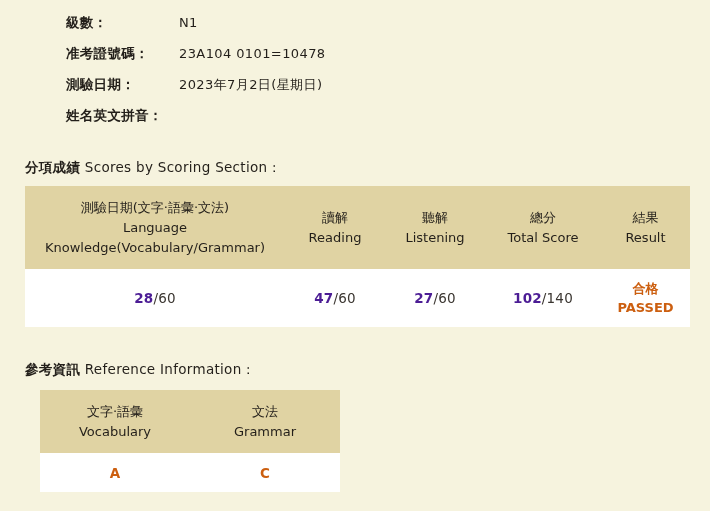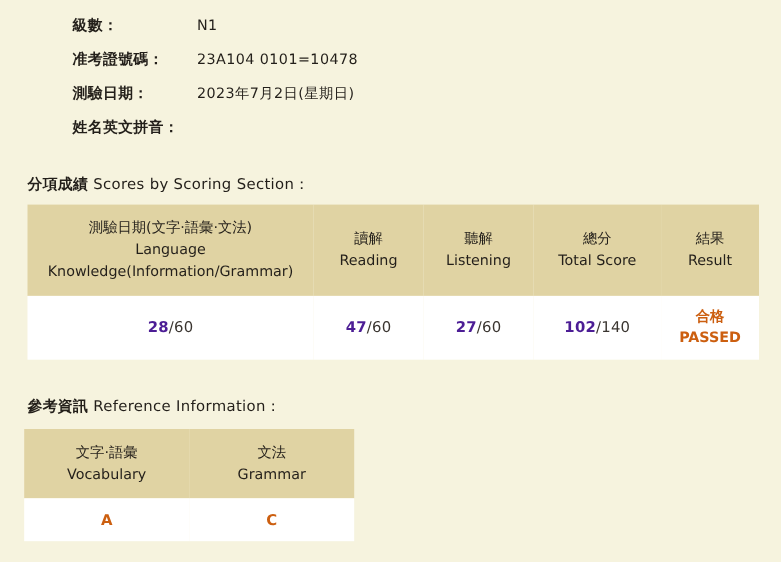--- a/index.html
+++ b/index.html
@@ -65,21 +65,21 @@
     position: absolute;
     border-collapse: collapse;
     table-layout: fixed;
   }
   #scores-table {
     left: 25px;
     top: 186px;
     width: 665px;
   }
   #reference-table {
-    left: 22px;
+    left: 40px;
     top: 390px;
     width: 300px;
   }
   .score-table thead th {
     background: #e0d3a3;
     font-weight: 400;
     font-size: 13px;
     line-height: 1.55;
     padding: 12px 4px 11px 4px;
     text-align: center;
@@ -189,21 +189,21 @@
       <col class="c-reading">
       <col class="c-listen">
       <col class="c-total">
       <col class="c-result">
     </colgroup>
     <thead>
       <tr>
         <th>
           <span class="th-line cjk">測驗日期(文字·語彙·文法)</span>
           <span class="th-line latin">Language</span>
-          <span class="th-line latin">Knowledge(Information/Grammar)</span>
+          <span class="th-line latin">Knowledge(Vocabulary/Grammar)</span>
         </th>
         <th>
           <span class="th-line cjk">讀解</span>
           <span class="th-line latin">Reading</span>
         </th>
         <th>
           <span class="th-line cjk">聽解</span>
           <span class="th-line latin">Listening</span>
         </th>
         <th>

